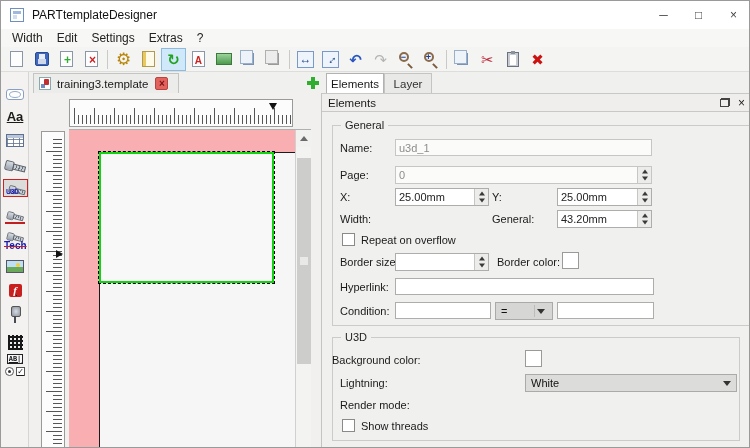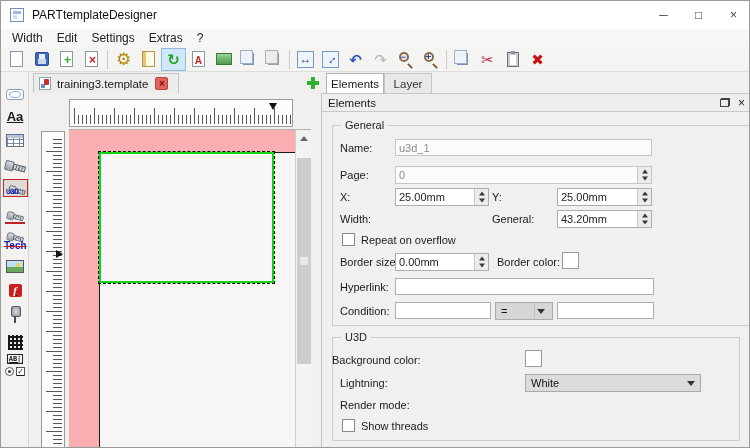--- a/index.html
+++ b/index.html
@@ -400,21 +400,20 @@
           <i class="up"></i>
           <i class="dn"></i>
         </span>
     </div>
 
     <span class="cb" style="left:20px;top:140px"></span>
     <span class="lb" style="left:39px;top:141px">Repeat on overflow</span>
 
     <span class="lb" style="left:18px;top:163px">Border size:</span>
     <div class="sfield" style="left:73px;top:160px;width:94px">
-      <input value="0.00mm" style="">
       <span class="spin">
           <i class="up"></i>
           <i class="dn"></i>
         </span>
     </div>
     <span class="lb" style="left:175px;top:163px">Border color:</span>
     <span class="swatch" style="left:240px;top:159px"></span>
 
     <span class="lb" style="left:18px;top:188px">Hyperlink:</span>
     <input class="tin" style="left: 73px; top: 185px; width: 259px;" value="">
@@ -428,21 +427,21 @@
     <input class="tin" style="left: 235px; top: 209px; width: 97px;" value="">
 
     <div class="grp" style="left:10px;top:244px;width:408px;height:104px">
       <span class="leg">U3D</span>
     </div>
 
     <span class="lb" style="left:10px;top:261px">Background color:</span>
     <span class="swatch" style="left:203px;top:257px"></span>
 
     <span class="lb" style="left:18px;top:284px">Lightning:</span>
-    <div class="sel" style="left:203px;top:281px;width:176px">
+    <div class="sel" style="left:203px;top:281px;width:212px">
       <span>White</span>
       <span class="car"></span>
     </div>
 
     <span class="lb" style="left:18px;top:306px">Render mode:</span>
 
     <span class="cb" style="left:20px;top:326px"></span>
     <span class="lb" style="left:39px;top:327px">Show threads</span>
   </div>
 

